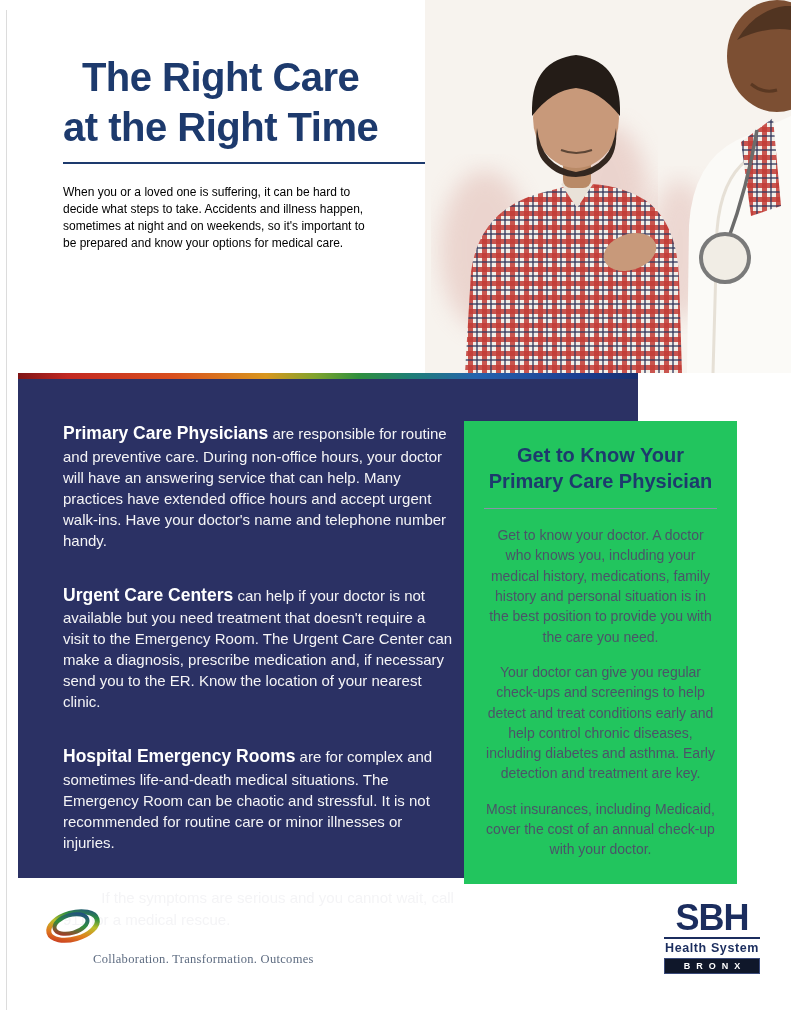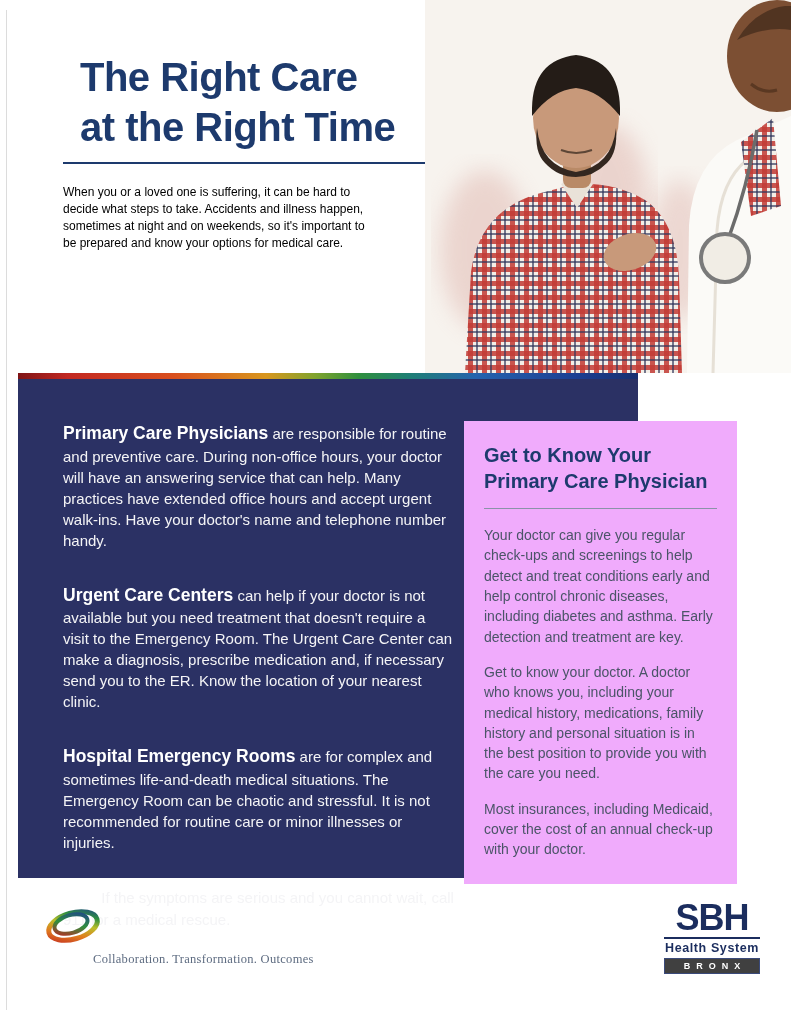--- a/index.html
+++ b/index.html
@@ -5,22 +5,22 @@
   * { margin:0; padding:0; box-sizing:border-box; }
   body { background:#e8e8e8; font-family:"Liberation Sans", sans-serif; }
   .page {
     position:relative; width:791px; height:1024px; margin:0 auto;
     background:#ffffff; overflow:hidden;
   }
   .scan-edge { position:absolute; left:6px; top:10px; width:1px; height:1000px; background:#dcdcdc; }
 
   
   .hero-title {
-    position:absolute; left:80px; top:52px; color:#1d3a6d;
-    font-size:40px; font-weight:bold; line-height:1.26; letter-spacing:-0.5px;
+    position:absolute; left:63px; top:52px; color:#1d3a6d;
+    font-size:40px; font-weight:bold; line-height:1.26; letter-spacing:-0.5px;text-align:center;
   }
   .title-underline { position:absolute; left:63px; top:162px; width:362px; height:2px; background:#1d3a6d; }
   .hero-intro {
     position:absolute; left:63px; top:184px; width:318px;
     color:#000000; font-size:12px; line-height:1.43;
   }
   .hero-photo {
     position:absolute; left:425px; top:0; width:366px; height:373px;
     overflow:hidden; background:#f7f3ee;
   }
@@ -34,42 +34,42 @@
     position:absolute; left:0; top:0; width:100%; height:6px;
     background:linear-gradient(to right,#7e1416 0%,#c22822 8%,#d94f1e 25%,#d8961e 40%,#7fa32e 48%,#2f8f3e 55%,#1f7f74 63%,#2563ae 74%,#1c3e92 90%,#17306f 100%);
   }
   .care-col { position:absolute; left:45px; top:48px; width:392px; color:#f4f4f6; }
   .care-item { font-size:15px; line-height:1.4; margin-bottom:23px; }
   .care-item .lead { font-size:17.5px; font-weight:bold; color:#ffffff; }
   .care-item.gap-before { margin-top:32px; }
 
   .info-card {
     position:absolute; left:446px; top:48px; width:273px;
-    background:#f0abfc; padding:22px 20px 24px 20px;
+    background:#22c55e; padding:22px 20px 24px 20px;text-align:center;
   }
   .info-card h2 { color:#1d3a6d; font-size:20px; line-height:1.28; font-weight:bold; }
   .card-rule { height:1px; background:#8a93a8; margin:14px 0 16px 0; }
   .info-card p { color:#4b5468; font-size:14px; line-height:1.45; margin-bottom:15px; }
   .info-card p:last-child { margin-bottom:0; }
 
   
   .bphc-logo { position:absolute; left:44px; top:903px; display:flex; align-items:flex-start; }
   .bphc-text { margin-left:12px; color:#243c6b; font-family:"Liberation Serif", serif; }
   .bphc-line1 { font-size:14px; letter-spacing:0.8px; }
   .bphc-line2 { font-size:21.5px; letter-spacing:0.5px; margin-top:1px; }
   .bphc-tagline {
     position:absolute; left:93px; top:952px; color:#5d6b80;
     font-family:"Liberation Serif", serif; font-size:12.5px; letter-spacing:0.3px;
   }
   .sbh-logo { position:absolute; left:664px; top:901px; width:96px; color:#1b2d5e; text-align:center; }
   .sbh-name { font-size:36px; font-weight:bold; letter-spacing:-1px; line-height:0.95; }
   .sbh-rule { height:2px; background:#1b2d5e; margin:2px 0 2px 0; }
   .sbh-system { font-size:12.5px; font-weight:bold; letter-spacing:0.6px; }
   .sbh-borough {
-    margin-top:3px; background:#404040; color:#ffffff; font-size:9px; font-weight:bold;
+    margin-top:3px; background:#0f172a; color:#ffffff; font-size:9px; font-weight:bold;
     letter-spacing:6px; padding:2px 0 2px 6px; border:1px solid #3a4a7a;
   }
 </style>
 </head>
 <body>
 
 <div class="page">
   <div class="scan-edge"></div>
 
   <h1 class="hero-title">
@@ -140,22 +140,22 @@
         <span>If the symptoms are serious and you cannot wait, call 911 for a medical rescue.</span>
       </p>
     </div>
 
     <aside class="info-card">
       <h2>
         <span>Get to Know Your</span><br>
         <span>Primary Care Physician</span>
       </h2>
       <div class="card-rule"></div>
+      <p>Get to know your doctor. A doctor who knows you, including your medical history, medications, family history and personal situation is in the best position to provide you with the care you need.</p>
       <p>Your doctor can give you regular check-ups and screenings to help detect and treat conditions early and help control chronic diseases, including diabetes and asthma. Early detection and treatment are key.</p>
-      <p>Get to know your doctor. A doctor who knows you, including your medical history, medications, family history and personal situation is in the best position to provide you with the care you need.</p>
       <p>Most insurances, including Medicaid, cover the cost of an annual check-up with your doctor.</p>
     </aside>
   </section>
 
   <div class="bphc-logo">
     <svg width="58" height="46" viewBox="0 0 58 46">
       <defs>
         <linearGradient id="rg1" x1="0" y1="1" x2="1" y2="0">
           <stop offset="0" stop-color="#c22822"></stop>
             <stop offset="0.3" stop-color="#e07b1e"></stop>

